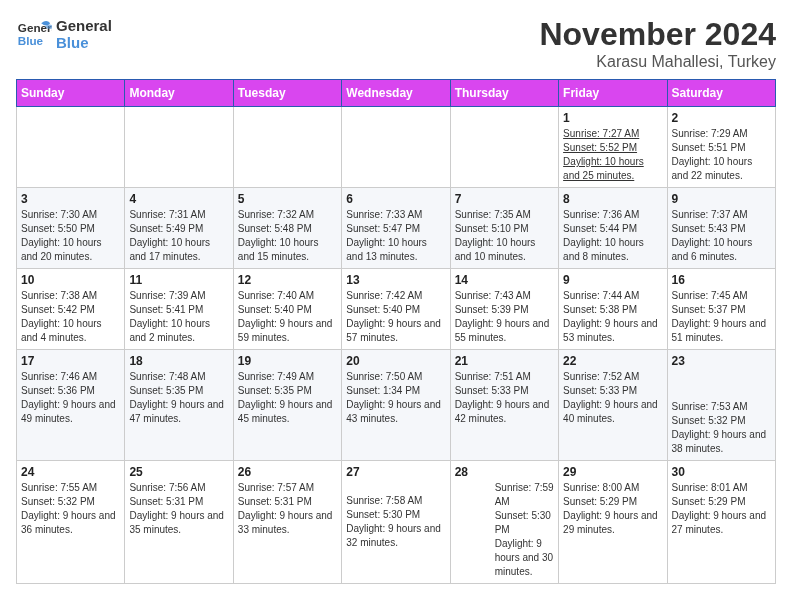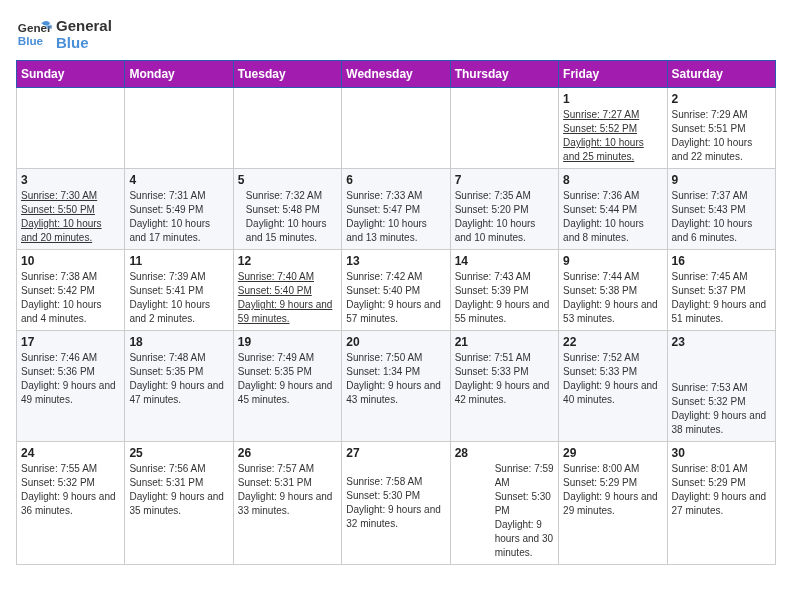--- a/index.html
+++ b/index.html
@@ -36,21 +36,21 @@
     .location-title {
       font-size: 16px;
       color: #555;
     }
     .calendar-table {
       width: 100%;
       border-collapse: collapse;
       font-size: 10.5px;
     }
     .calendar-table th {
-      background-color: #a21caf;
+      background-color: #d946ef;
       color: #fff;
       padding: 6px 4px;
       text-align: left;
       font-size: 12px;
       font-weight: bold;
       border: 1px solid #2a5ab0;
     }
     .calendar-table td {
       border: 1px solid #ccc;
       vertical-align: top;
@@ -87,20 +87,24 @@
       <text x="2" y="32" font-size="13" font-weight="bold" fill="#4a90d9" font-family="Arial">Blue</text>
 
       <path d="M28,8 Q34,3 38,8 Q34,13 28,8Z" fill="#4a90d9"></path>
       <path d="M32,12 Q38,7 42,12 Q38,17 32,12Z" fill="#4a90d9" opacity="0.6"></path>
     </svg>
     <div>
       <div style="font-size:15px;font-weight:bold;color:#333;">General</div>
       <div style="font-size:15px;font-weight:bold;color:#4a90d9;">Blue</div>
     </div>
   </div>
+  <div class="title-area">
+    <div class="month-title">November 2024</div>
+    <div class="location-title">Karasu Mahallesi, Turkey</div>
+  </div>
 </div>
 
 <table class="calendar-table">
   <thead>
     <tr>
     <th>Sunday</th>
         <th>Monday</th>
         <th>Tuesday</th>
         <th>Wednesday</th>
         <th>Thursday</th>
@@ -124,46 +128,46 @@
         <td>
           <div class="day-number">2</div>
           <div class="day-info" style="white-space: pre-line;">Sunrise: 7:29 AM
 Sunset: 5:51 PM
 Daylight: 10 hours and 22 minutes.</div>
         </td>
       </tr>
       <tr>
         <td>
           <div class="day-number">3</div>
-          <div class="day-info" style="white-space: pre-line; text-decoration: underline;">Sunrise: 7:30 AM
+          <div class="day-info" style="white-space: pre-line;">Sunrise: 7:30 AM
 Sunset: 5:50 PM
 Daylight: 10 hours and 20 minutes.</div>
         </td>
         <td>
           <div class="day-number">4</div>
           <div class="day-info" style="white-space: pre-line;">Sunrise: 7:31 AM
 Sunset: 5:49 PM
 Daylight: 10 hours and 17 minutes.</div>
         </td>
         <td>
           <div class="day-number">5</div>
-          <div class="day-info" style="white-space: pre-line; margin-left: 8px;">Sunrise: 7:32 AM
+          <div class="day-info" style="white-space: pre-line;">Sunrise: 7:32 AM
 Sunset: 5:48 PM
 Daylight: 10 hours and 15 minutes.</div>
         </td>
         <td>
           <div class="day-number">6</div>
           <div class="day-info" style="white-space: pre-line;">Sunrise: 7:33 AM
 Sunset: 5:47 PM
 Daylight: 10 hours and 13 minutes.</div>
         </td>
         <td>
           <div class="day-number">7</div>
           <div class="day-info" style="white-space: pre-line;">Sunrise: 7:35 AM
-Sunset: 5:20 PM
+Sunset: 5:10 PM
 Daylight: 10 hours and 10 minutes.</div>
         </td>
         <td>
           <div class="day-number">8</div>
           <div class="day-info" style="white-space: pre-line;">Sunrise: 7:36 AM
 Sunset: 5:44 PM
 Daylight: 10 hours and 8 minutes.</div>
         </td>
         <td>
           <div class="day-number">9</div>
@@ -180,21 +184,21 @@
 Daylight: 10 hours and 4 minutes.</div>
         </td>
         <td>
           <div class="day-number">11</div>
           <div class="day-info" style="white-space: pre-line;">Sunrise: 7:39 AM
 Sunset: 5:41 PM
 Daylight: 10 hours and 2 minutes.</div>
         </td>
         <td>
           <div class="day-number">12</div>
-          <div class="day-info" style="white-space: pre-line; text-decoration: underline;">Sunrise: 7:40 AM
+          <div class="day-info" style="white-space: pre-line;">Sunrise: 7:40 AM
 Sunset: 5:40 PM
 Daylight: 9 hours and 59 minutes.</div>
         </td>
         <td>
           <div class="day-number">13</div>
           <div class="day-info" style="white-space: pre-line;">Sunrise: 7:42 AM
 Sunset: 5:40 PM
 Daylight: 9 hours and 57 minutes.</div>
         </td>
         <td>

